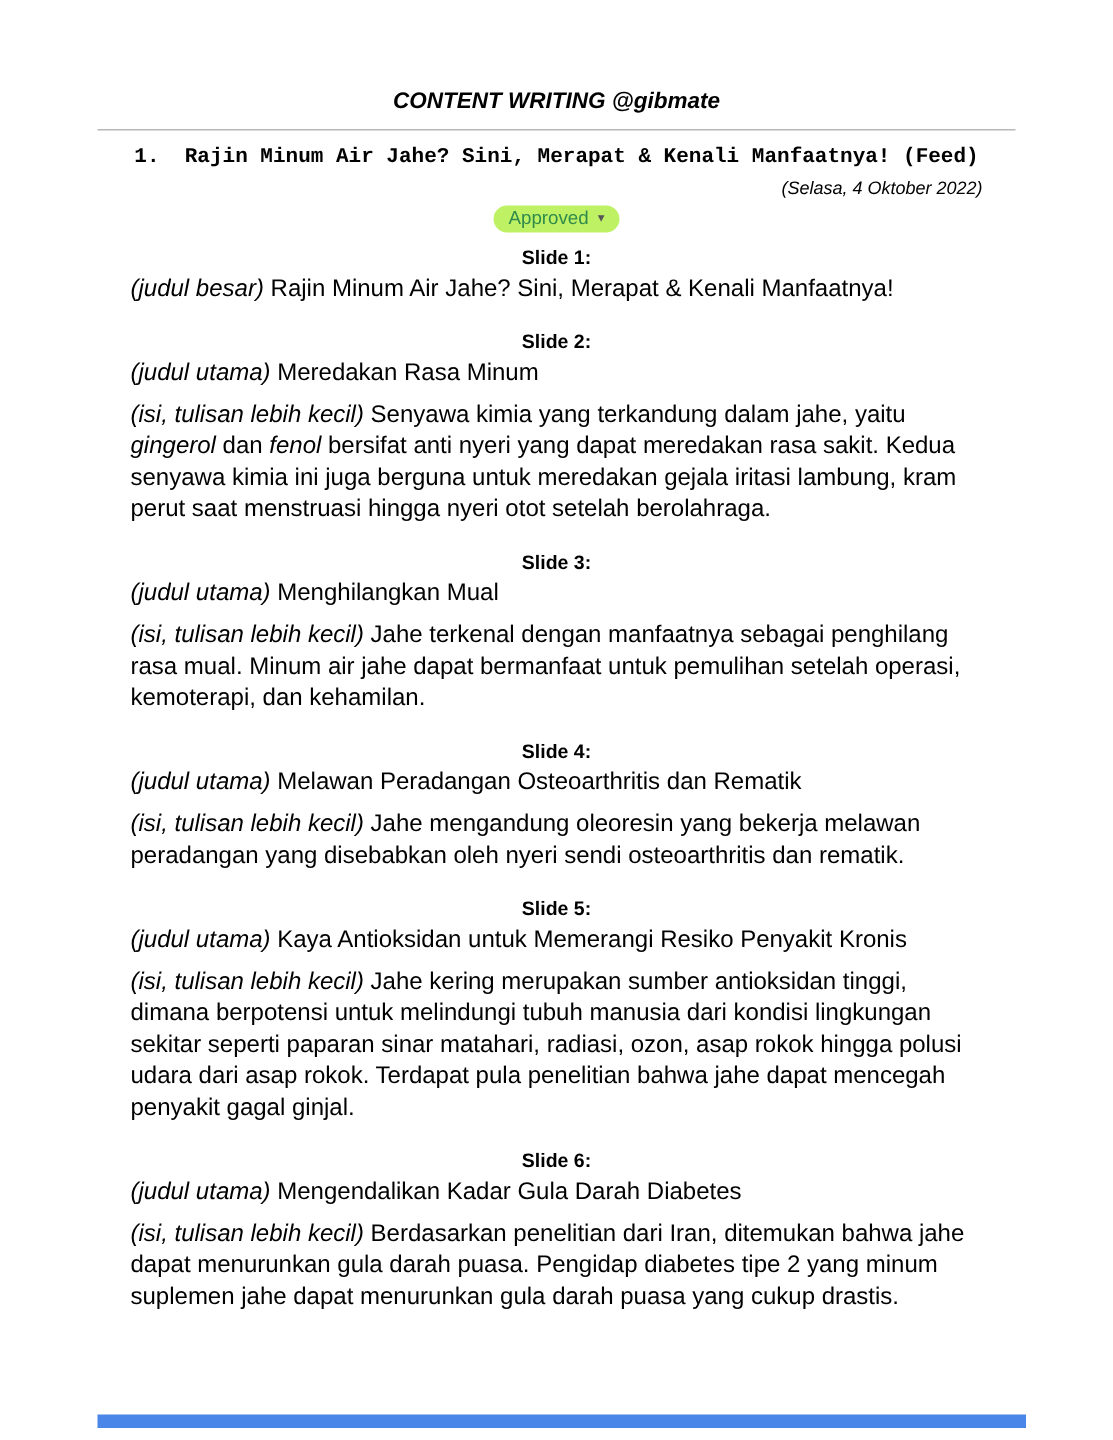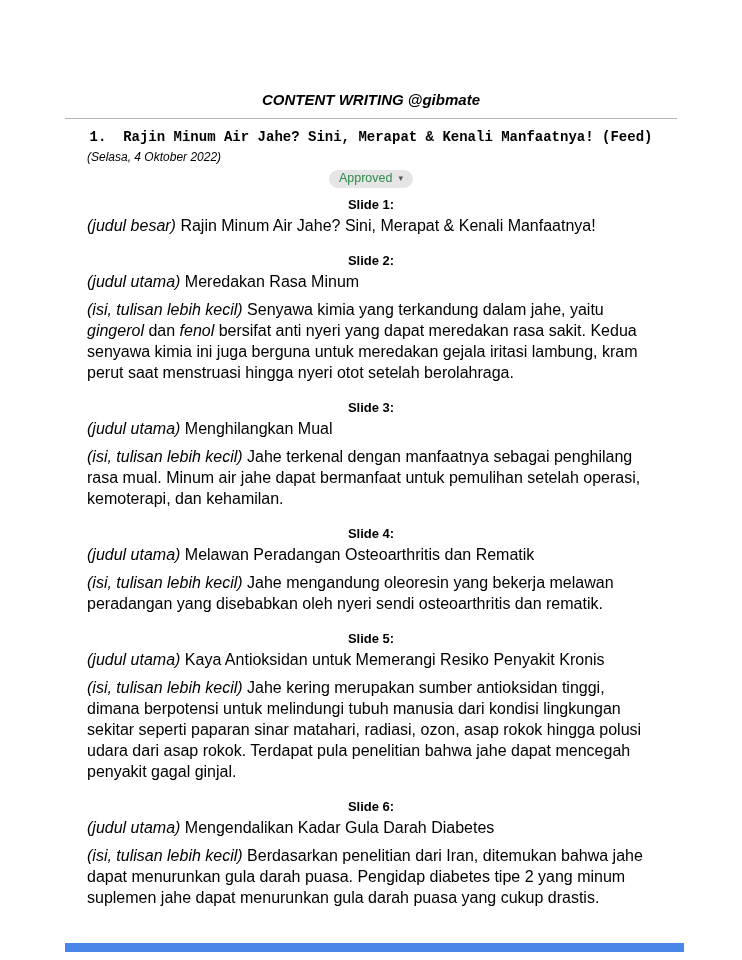--- a/index.html
+++ b/index.html
@@ -5,21 +5,21 @@
   html, body { margin: 0; padding: 0; }
   body {
     width: 742px;
     height: 960px;
     background: #ffffff;
     font-family: "Liberation Sans", sans-serif;
     color: #000000;
     position: relative;
     overflow: hidden;
   }
-  .page { padding: 88px 87px 0 87px; }
+  .page { padding: 56px 87px 0 87px; }
 
   p { margin: 0; }
 
   .doc-title {
     text-align: center;
     font-weight: bold;
     font-style: italic;
     font-size: 15px;
     line-height: 23px;
   }
@@ -33,21 +33,21 @@
   .post-heading {
     text-align: center;
     font-weight: bold;
     font-size: 14px;
     line-height: 19px;
     white-space: pre-wrap;
     font-family: Liberation Mono, monospace;
   }
 
   .post-date {
-    text-align: left;
+    text-align: right;
     font-style: italic;
     font-size: 12px;
     line-height: 16px;
     margin-top: 2px;
     margin-bottom: 3px;
   }
 
   .chip-row { text-align: center; margin-bottom: 6px; }
   .chip {
     display: inline-flex;
@@ -93,21 +93,21 @@
 <div class="page">
 
   <p class="doc-title">CONTENT WRITING @gibmate</p>
 
   <hr class="rule">
 
   <p class="post-heading">1.  Rajin Minum Air Jahe? Sini, Merapat &amp; Kenali Manfaatnya! (Feed)</p>
   <p class="post-date">(Selasa, 4 Oktober 2022)</p>
 
   <div class="chip-row">
-    <span class="chip" style="background-color: #e5e5e5; color: rgb(47, 138, 76);">
+    <span class="chip" style="background-color: #bef264; color: rgb(47, 138, 76);">
       <span>Approved</span>
       <span class="chev">▾</span>
     </span>
   </div>
 
   <section class="slide">
     <p class="slide-label">Slide 1:</p>
     <p class="slide-line slide-title end-block"><span style="font-style: italic;">(judul besar) </span><span>Rajin Minum Air Jahe? Sini, Merapat &amp; Kenali Manfaatnya!</span></p>
   </section>
 

